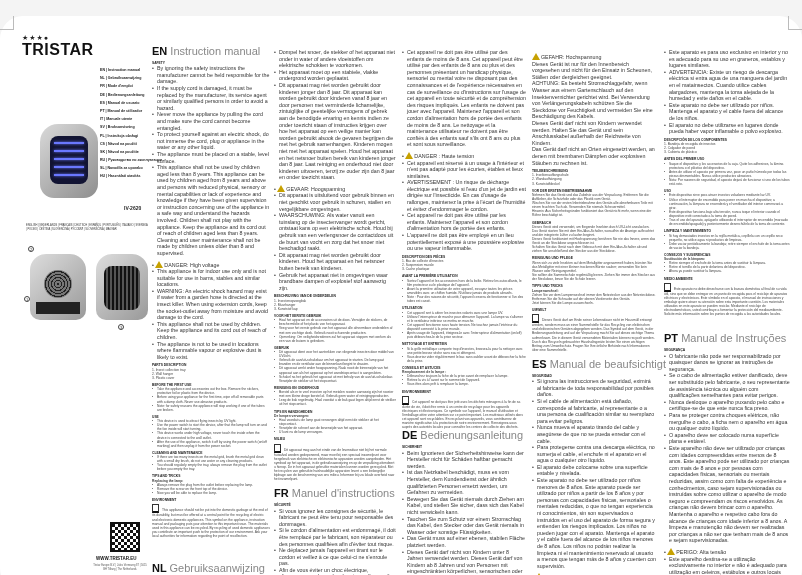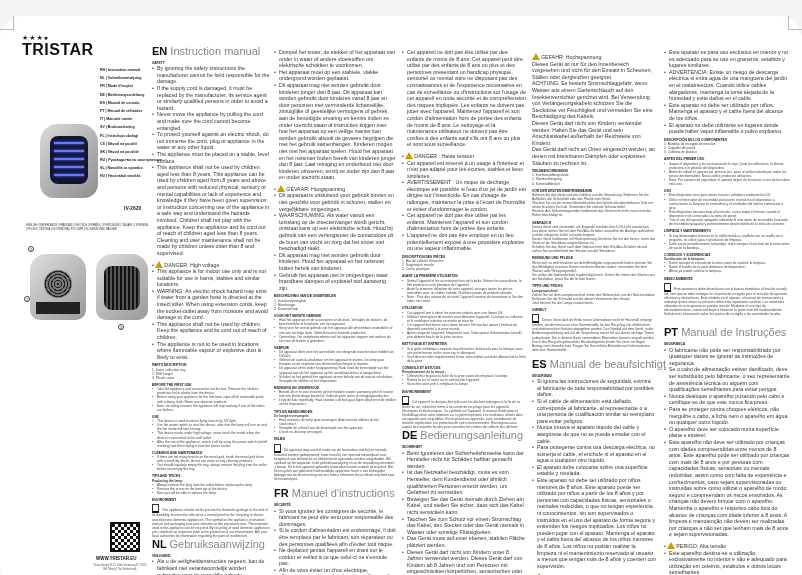--- a/index.html
+++ b/index.html
@@ -153,21 +153,21 @@
       <h2>TIPS AND TRICKS</h2>
       <div style="font-weight:bold">Replacing the lamp:</div>
       <ul>
         <li>Always remove the plug from the outlet before replacing the lamp.</li>
         <li>Remove the screw on the front top of the device.</li>
         <li>Now you will be able to replace the lamp.</li>
       </ul>
       <h2>ENVIRONMENT</h2>
       <div style="margin-top:2px"><span class="weee"></span><span>This appliance should not be put into the domestic garbage at the end of its durability, but must be offered at a central point for the recycling of electric and electronic domestic appliances. This symbol on the appliance, instruction manual and packaging puts your attention to this important issue. The materials used in this appliance can be recycled. By recycling of used domestic appliances you contribute an important push to the protection of our environment. Ask your local authorities for information regarding the point of recollection.</span></div>
     </div>
-    <h1 style="margin-top:0"><span>NL</span> <span class="title">Gebruiksaanwijzing</span></h1>
+    <h1 style="margin-top:24px"><span>NL</span> <span class="title">Gebruiksaanwijzing</span></h1>
     <h2>VEILIGHEID</h2>
     <ul>
       <li>Als u de veiligheidsinstructies negeert, kan de fabrikant niet verantwoordelijk worden gehouden voor de mogelijke schade.</li>
       <li>Als het netsnoer beschadigd is, moet het worden vervangen door de fabrikant, de onderhoudsmonteur van de fabrikant of door personen met een soortgelijke kwalificatie om gevaar te voorkomen.</li>
 
     </ul>
   </div>
 
   <div class="col" style="left:274px;top:33px;width:122px;">
     <ul>
@@ -363,21 +363,21 @@
       <h2>CONSEJOS Y SUGERENCIAS</h2>
       <div style="font-weight:bold">Sustitución de la lámpara:</div>
       <ul>
         <li>Retire siempre el enchufe de la toma antes de sustituir la lámpara.</li>
         <li>Retire el tornillo de la parte delantera del dispositivo.</li>
         <li>Ahora ya puede sustituir la lámpara.</li>
       </ul>
       <h2>MEDIO AMBIENTE</h2>
       <div style="margin-top:2px"><span class="weee"></span><span>Este aparato no debe desecharse con la basura doméstica al final de su vida útil, sino que se debe entregar en un punto de recogida para el reciclaje de aparatos eléctricos y electrónicos. Este símbolo en el aparato, el manual de instrucciones y embalaje quiere atraer su atención sobre esta importante cuestión. Los materiales utilizados en este aparato se pueden reciclar. Mediante el reciclaje de electrodomésticos, usted contribuye a fomentar la protección del medioambiente. Solicite más información sobre los puntos de recogida a las autoridades locales.</span></div>
     </div>
-    <h1 style="margin-top:10px"><span>PT</span> <span class="title">Manual de Instruções</span></h1>
+    <h1 style="margin-top:16px"><span>PT</span> <span class="title">Manual de Instruções</span></h1>
     <h2>SEGURANÇA</h2>
     <ul>
       <li>O fabricante não pode ser responsabilizado por quaisquer danos se ignorar as instruções de segurança.</li>
       <li>Se o cabo de alimentação estiver danificado, deve ser substituído pelo fabricante, o seu representante de assistência técnica ou alguém com qualificações semelhantes para evitar perigos.</li>
       <li>Nunca desloque o aparelho puxando pelo cabo e certifique-se de que este nunca fica preso.</li>
       <li>Para se proteger contra choques elétricos, não mergulhe o cabo, a ficha nem o aparelho em água ou qualquer outro líquido.</li>
       <li>O aparelho deve ser colocado numa superfície plana e estável.</li>
       <li>Este aparelho não deve ser utilizado por crianças com idades compreendidas entre menos de 8 anos. Este aparelho pode ser utilizado por crianças com mais de 8 anos e por pessoas com capacidades físicas, sensoriais ou mentais reduzidas, assim como com falta de experiência e conhecimentos, caso sejam supervisionadas ou instruídas sobre como utilizar o aparelho de modo seguro e compreendam os riscos envolvidos. As crianças não devem brincar com o aparelho. Mantenha o aparelho e respetivo cabo fora do alcance de crianças com idade inferior a 8 anos. A limpeza e manutenção não devem ser realizadas por crianças a não ser que tenham mais de 8 anos e sejam supervisionadas.</li>
     </ul>
     <div class="gap"></div>

